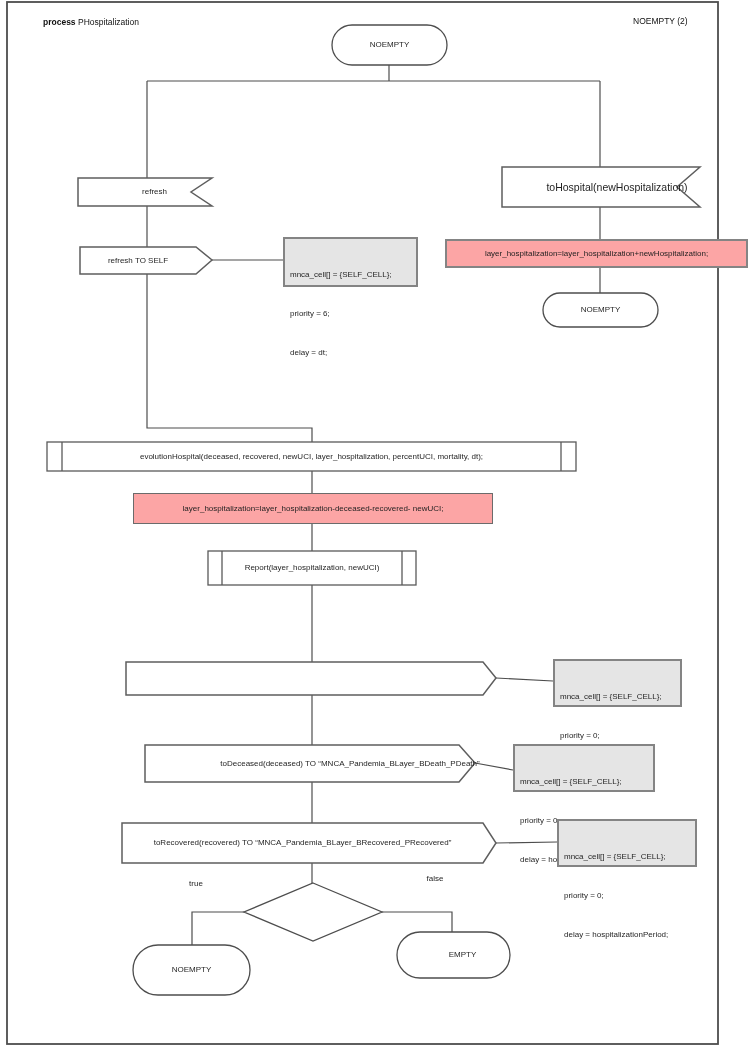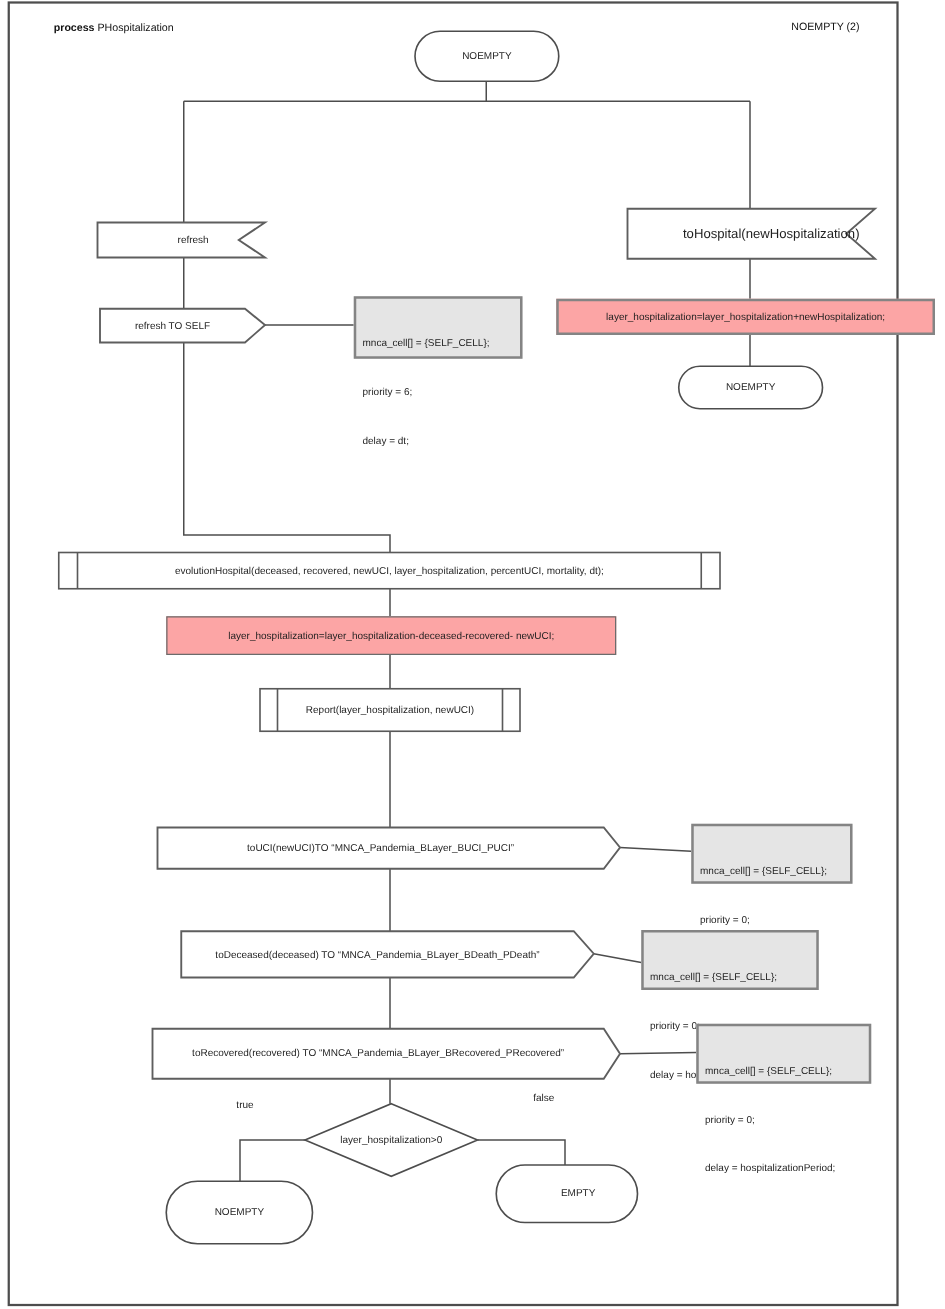--- a/index.html
+++ b/index.html
@@ -117,22 +117,20 @@
     <div>delay = hospitalizationPeriod;</div>
   </div>
 
   <div class="lbl" style="left:332px;top:25px;width:115px;height:40px;">NOEMPTY</div>
   <div class="lbl" style="left:78px;top:178px;width:113px;height:28px;padding-left:20px;">refresh</div>
   <div class="lbl" style="left:80px;top:247px;width:116px;height:27px;">refresh TO SELF</div>
   <div class="lbl big" style="left:529px;top:167px;width:176px;height:40px;">toHospital(newHospitalization)</div>
   <div class="lbl" style="left:543px;top:293px;width:115px;height:34px;">NOEMPTY</div>
   <div class="lbl" style="left:62px;top:442px;width:499px;height:29px;">evolutionHospital(deceased, recovered, newUCI, layer_hospitalization, percentUCI, mortality, dt);</div>
   <div class="lbl" style="left:222px;top:551px;width:180px;height:34px;">Report(layer_hospitalization, newUCI)</div>
-  <div class="lbl" style="left:126px;top:662px;width:357px;height:33px;">toUCI(newUCI)TO “MNCA_Pandemia_BLayer_BUCI_PUCI”</div>
-  <div class="lbl" style="left:145px;top:745px;width:314px;height:37px;">toDeceased(deceased) TO “MNCA_Pandemia_BLayer_BDeath_PDeath”</div>
+  <div class="lbl" style="left:145px;top:745px;width:314px;height:37px;padding-left:48px;">toDeceased(deceased) TO “MNCA_Pandemia_BLayer_BDeath_PDeath”</div>
   <div class="lbl" style="left:122px;top:823px;width:361px;height:40px;">toRecovered(recovered) TO “MNCA_Pandemia_BLayer_BRecovered_PRecovered”</div>
-  <div class="lbl" style="left:233px;top:898px;width:160px;height:28px;">layer_hospitalization&gt;0</div>
   <div class="lbl" style="left:178px;top:877px;width:36px;height:13px;">true</div>
   <div class="lbl" style="left:417px;top:872px;width:36px;height:13px;">false</div>
   <div class="lbl" style="left:133px;top:945px;width:117px;height:50px;">NOEMPTY</div>
   <div class="lbl" style="left:406px;top:932px;width:113px;height:46px;">EMPTY</div>
 
 </div>
 
 </body></html>

